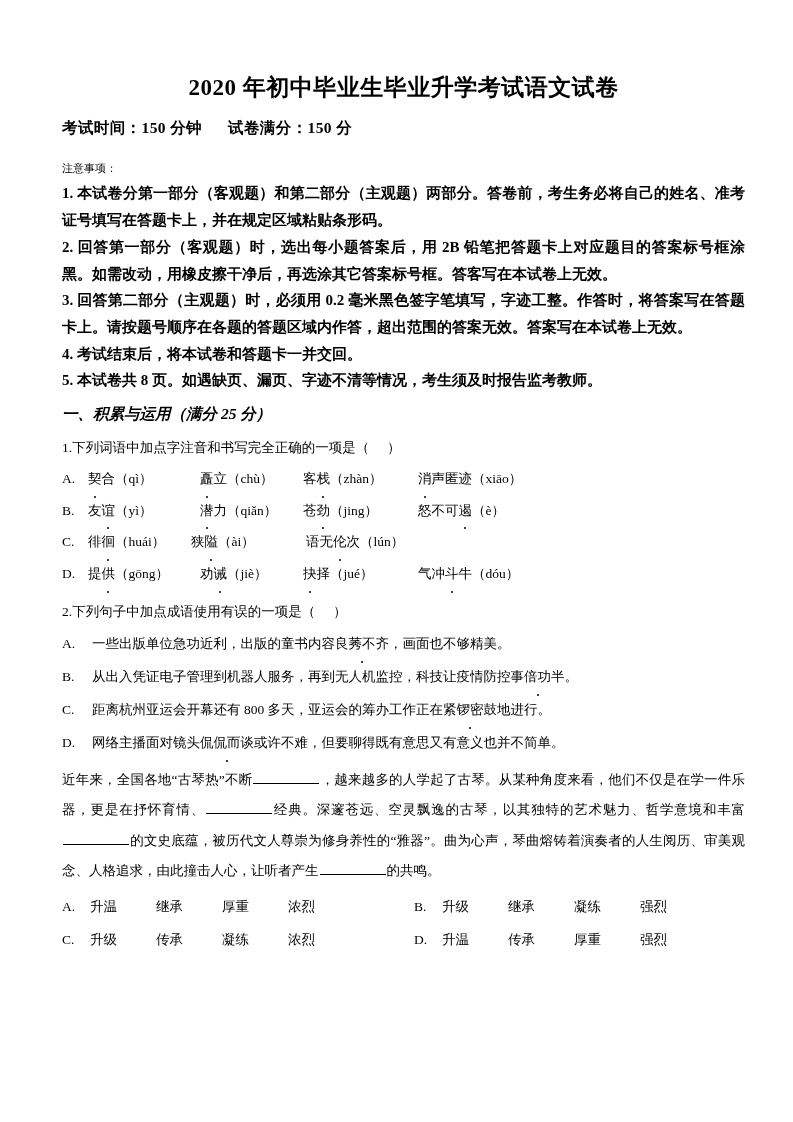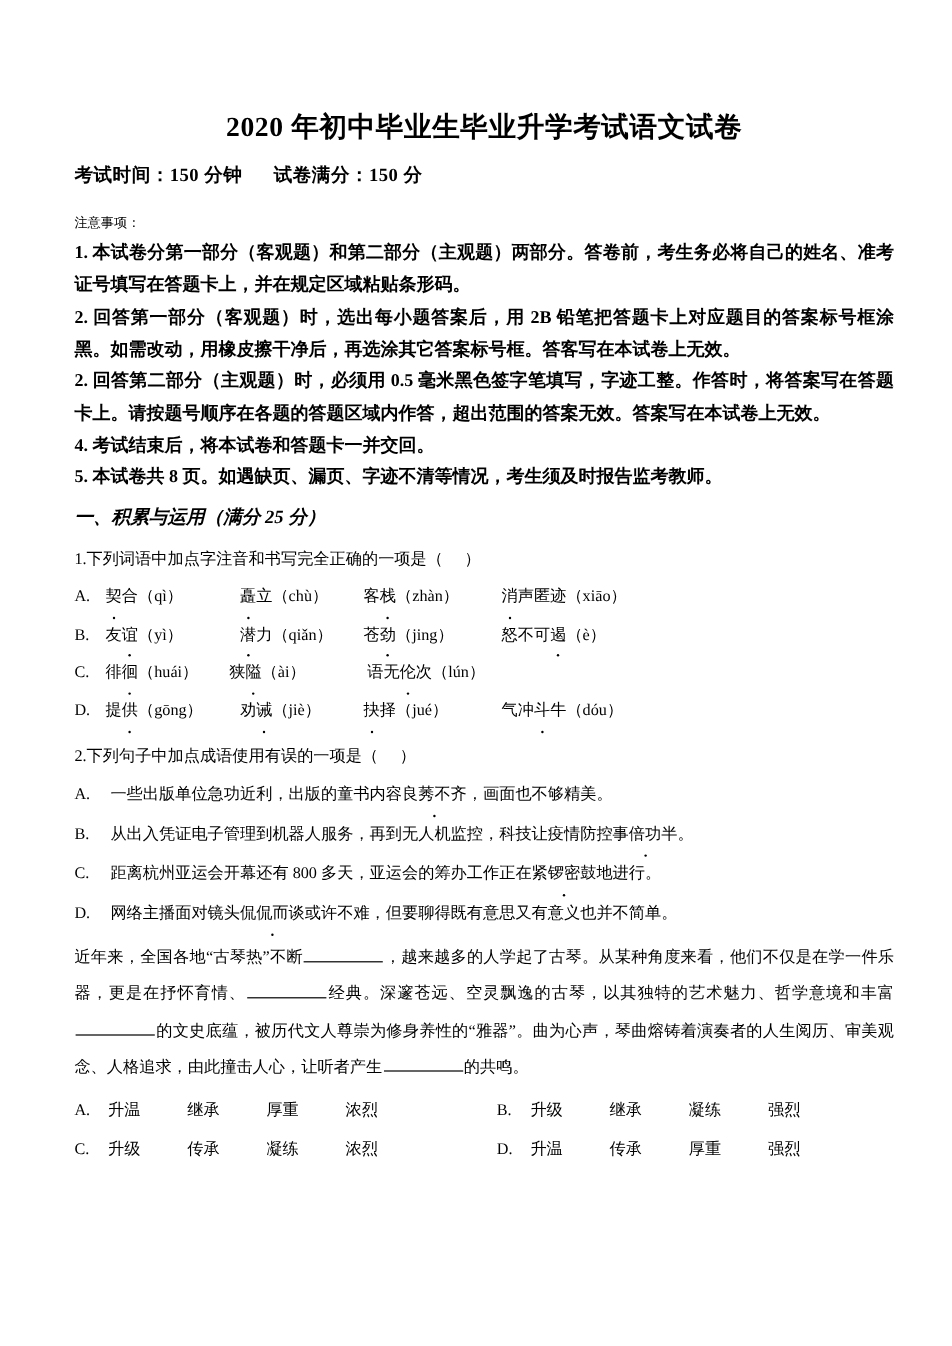--- a/index.html
+++ b/index.html
@@ -12,21 +12,21 @@
     height: 1122px;
     font-family: "Liberation Serif", "DejaVu Serif", serif;
     color: #000000;
     position: relative;
     overflow: hidden;
   }
   .page {
     box-sizing: border-box;
     width: 793px;
     height: 1122px;
-    padding: 74px 48px 0 62px;
+    padding: 56px 48px 0 62px;
   }
 
   
   .doc-title {
     text-align: center;
     font-size: 23px;
     font-weight: bold;
     letter-spacing: 0.5px;
     margin: 16px 0 0 0;
     line-height: 1.4;
@@ -193,21 +193,21 @@
   <h1 class="doc-title">2020 年初中毕业生毕业升学考试语文试卷</h1>
 
   <div class="doc-subtitle">
     <span>考试时间：150 分钟</span><span class="subtitle-gap"></span><span>试卷满分：150 分</span>
   </div>
 
   <div class="notice-wrap">
     <div class="notice-heading">注意事项：</div>
     <p class="notice-item">1. 本试卷分第一部分（客观题）和第二部分（主观题）两部分。答卷前，考生务必将自己的姓名、准考证号填写在答题卡上，并在规定区域粘贴条形码。</p>
     <p class="notice-item">2. 回答第一部分（客观题）时，选出每小题答案后，用 2B 铅笔把答题卡上对应题目的答案标号框涂黑。如需改动，用橡皮擦干净后，再选涂其它答案标号框。答客写在本试卷上无效。</p>
-    <p class="notice-item">2. 回答第二部分（主观题）时，必须用 0.5 毫米黑色签字笔填写，字迹工整。作答时，将答案写在答题卡上。请按题号顺序在各题的答题区域内作答，超出范围的答案无效。答案写在本试卷上无效。</p>
+    <p class="notice-item">3. 回答第二部分（主观题）时，必须用 0.2 毫米黑色签字笔填写，字迹工整。作答时，将答案写在答题卡上。请按题号顺序在各题的答题区域内作答，超出范围的答案无效。答案写在本试卷上无效。</p>
     <p class="notice-item">4. 考试结束后，将本试卷和答题卡一并交回。</p>
     <p class="notice-item">5. 本试卷共 8 页。如遇缺页、漏页、字迹不清等情况，考生须及时报告监考教师。</p>
   </div>
 
   <div class="section-heading">一、积累与运用（满分 25 分）</div>
 
   <div class="q-stem">
     <span>1.下列词语中加点字注音和书写完全正确的一项是（</span><span class="paren-space"></span><span>）</span>
   </div>
 

